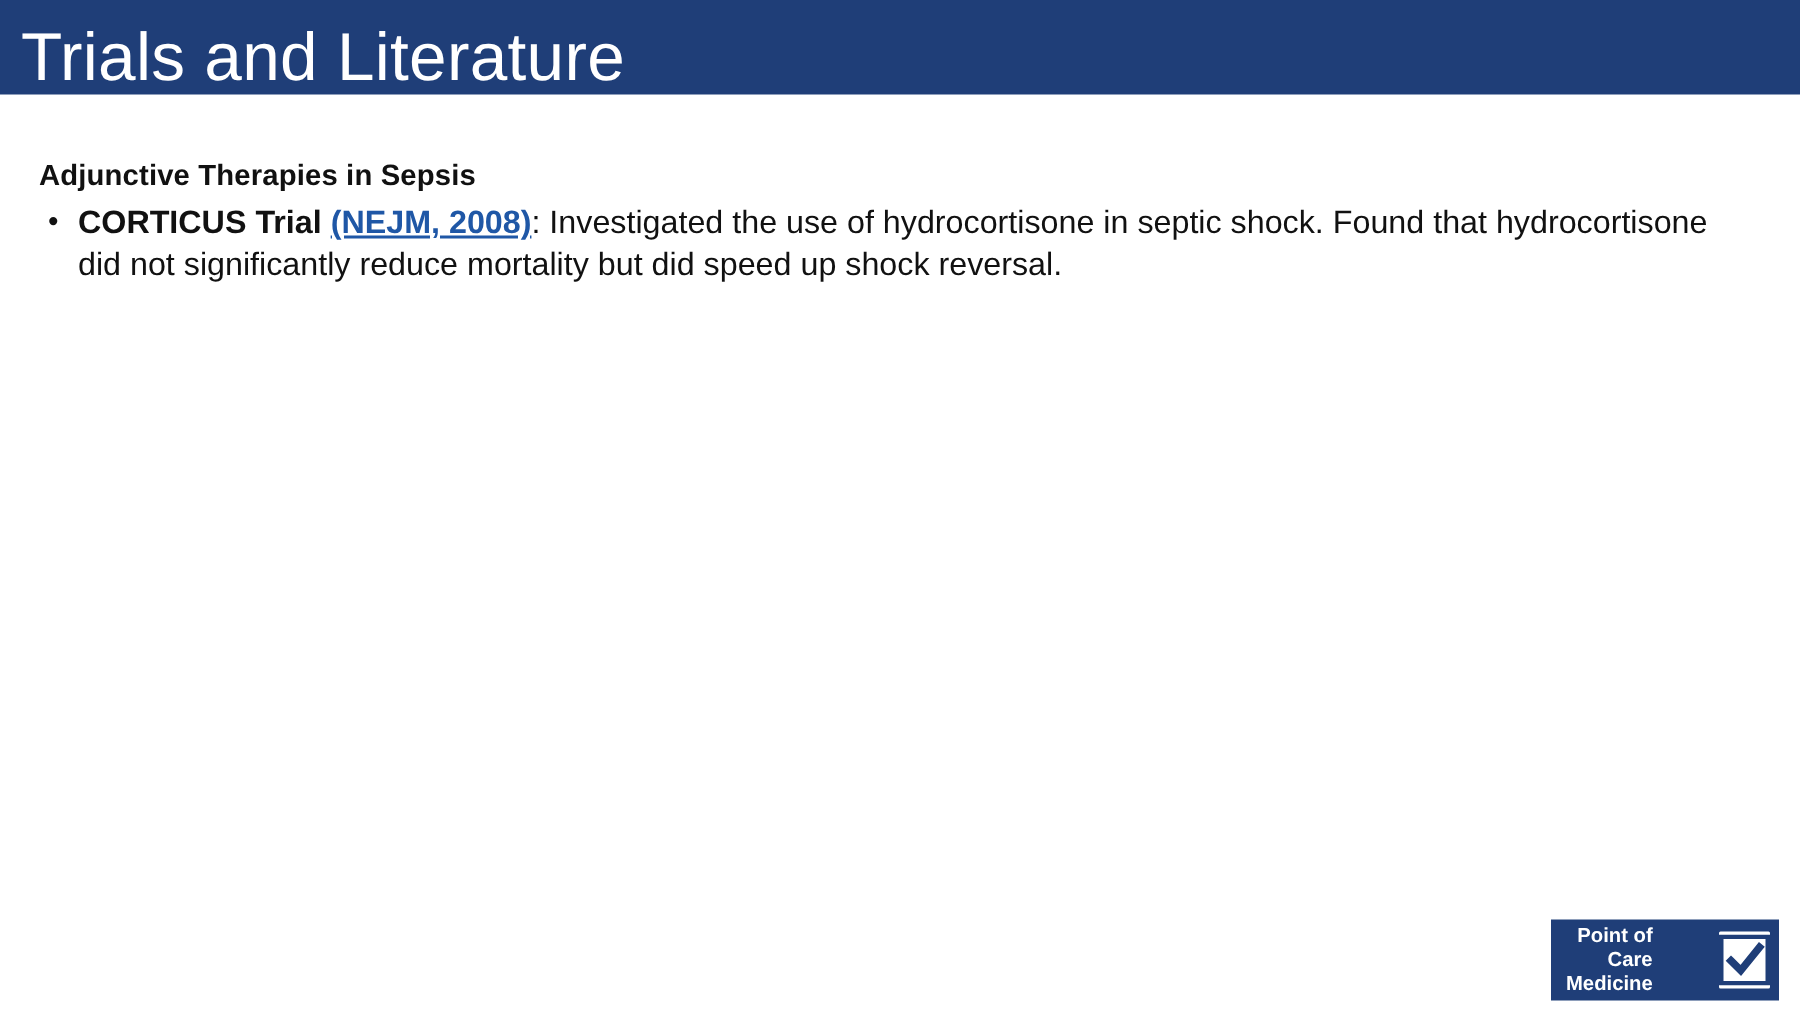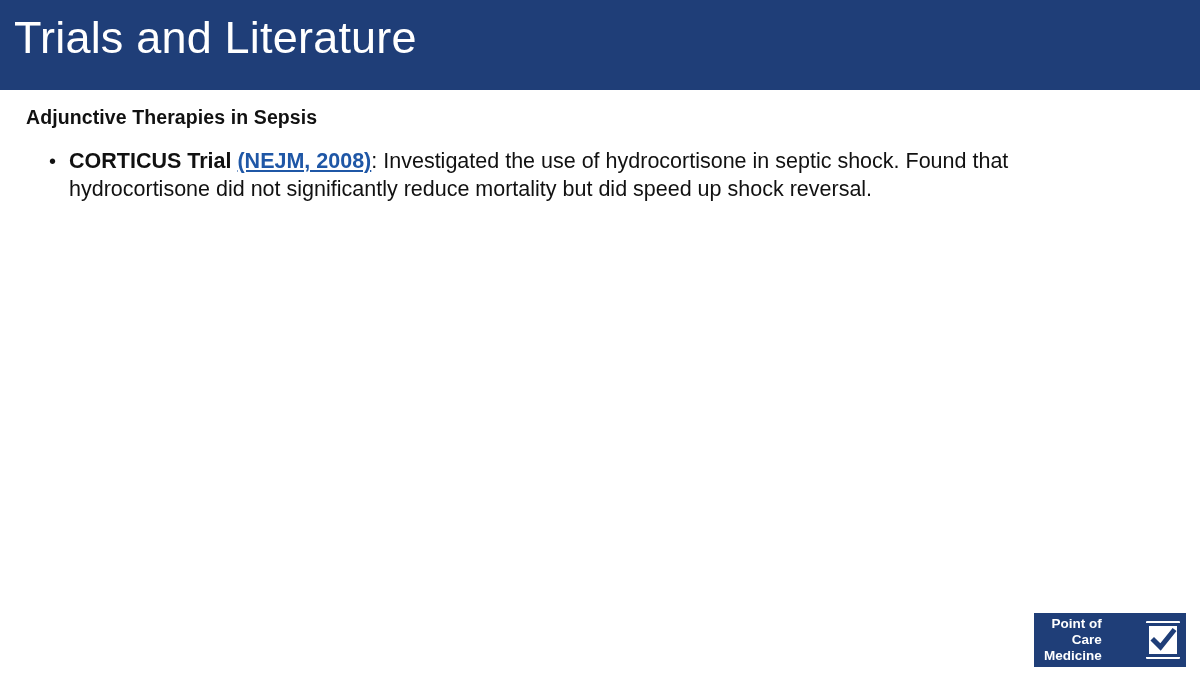--- a/index.html
+++ b/index.html
@@ -17,21 +17,21 @@
     position: relative;
     width: 1200px;
     height: 675px;
     background: #ffffff;
   }
   .title-bar {
     position: absolute;
     left: 0;
     top: 0;
     width: 1200px;
-    height: 90px;
+    height: 63px;
     background: #1F3E78;
   }
   .title-text {
     position: absolute;
     left: 14px;
     top: 8px;
     font-size: 45px;
     line-height: 60px;
     color: #ffffff;
     font-weight: 400;
@@ -47,21 +47,21 @@
   .section-heading {
     font-size: 19.5px;
     font-weight: bold;
     color: #111111;
     line-height: 26px;
     margin-bottom: 4px;
     letter-spacing: 0.1px;
   }
   ul.bullets {
     list-style: none;
-    margin: 17px;
+    margin: 0;
     padding: 0;
   }
   ul.bullets > li {
     position: relative;
     padding-left: 26px;
     margin-bottom: 13px;
     font-size: 21.5px;
     line-height: 28px;
     color: #111111;
   }

